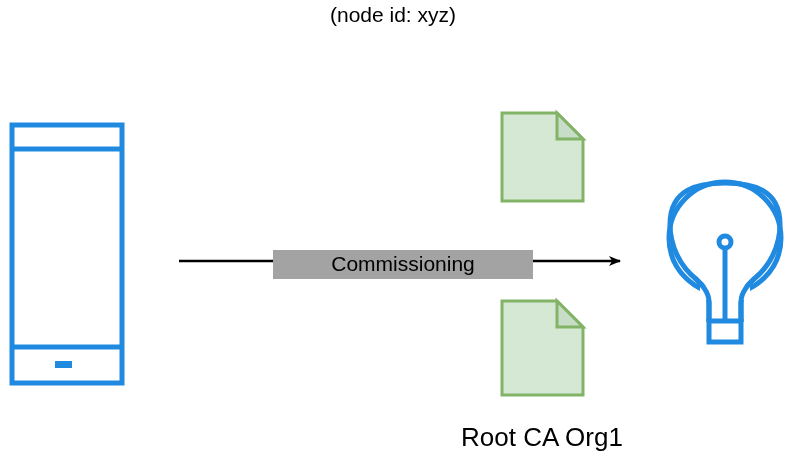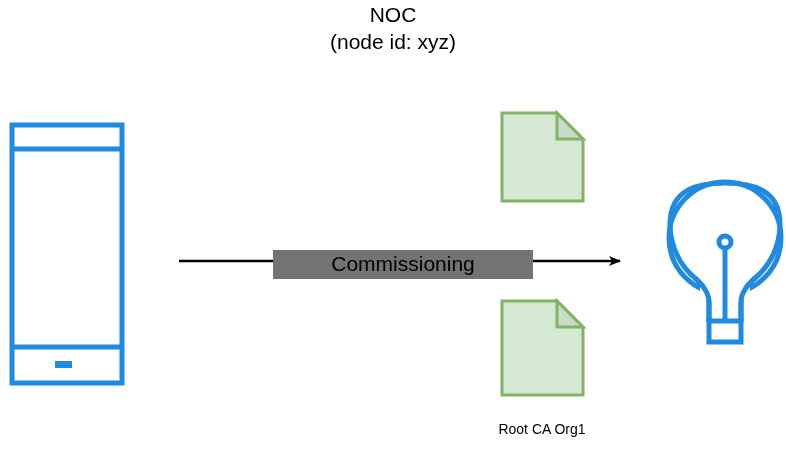--- a/index.html
+++ b/index.html
@@ -38,29 +38,29 @@
     width: 300px;
     margin-left: -150px;
     font-size: 21px;
   }
   #noc-label div { display: block; }
   #rootca-label {
     left: 542px;
     top: 421px;
     width: 320px;
     margin-left: -160px;
-    font-size: 14px;
+    font-size: 26px;
   }
   #arrow-label {
     left: 403px;
     top: 250px;
     width: 260px;
     margin-left: -130px;
     font-size: 21px;
-    background: #737373;
+    background: #a3a3a3;
     padding: 1px 6px;
     box-sizing: border-box;
   }
 </style>
 </head>
 <body>
 
 <div id="canvas">
 
   <svg class="layer" viewBox="0 0 786 462" xmlns="http://www.w3.org/2000/svg">
@@ -114,21 +114,20 @@
       <path d="M 557 301 L 583 327 L 557 327 Z" fill="#c8ddc7" stroke="#82b366" stroke-width="3" stroke-linejoin="miter"></path>
     </g>
 
     <g>
       <line x1="179" y1="261" x2="620" y2="261" stroke="#000000" stroke-width="2.4" marker-end="url(#arrowhead)"></line>
     </g>
 
   </svg>
 
   <div class="label" id="noc-label">
-    <div>NOC</div>
     <div>(node id: xyz)</div>
   </div>
 
   <div class="label" id="arrow-label">Commissioning</div>
 
   <div class="label" id="rootca-label">Root CA Org1</div>
 
 </div>
 
 </body></html>

